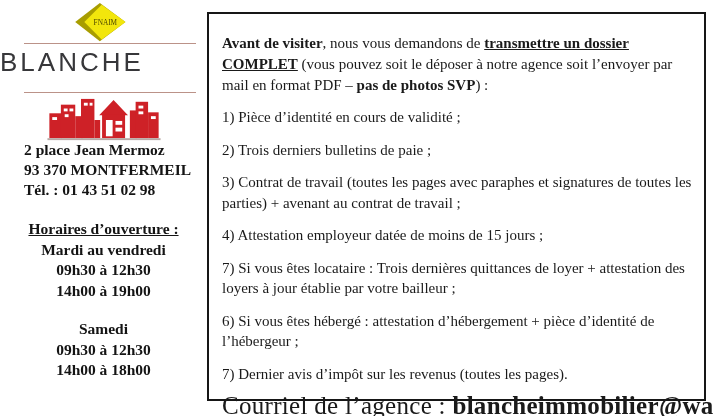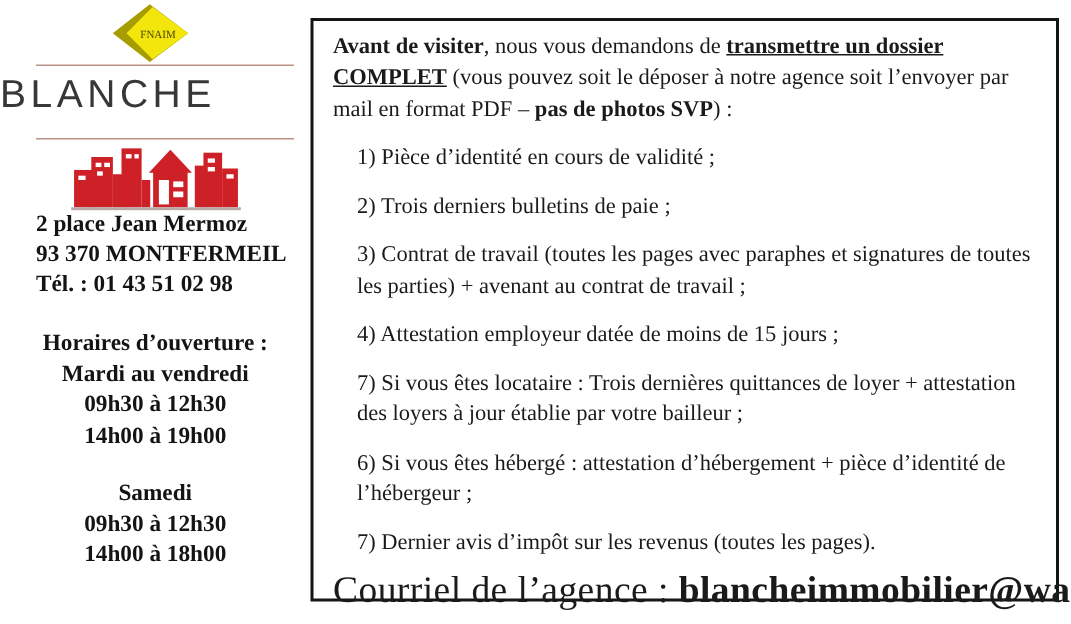--- a/index.html
+++ b/index.html
@@ -51,36 +51,36 @@
     position: absolute; top: 140px; left: 24px;
     font-weight: bold; font-size: 15.5px; line-height: 20px;
     color: #141414;
   }
   .hours {
     position: absolute; top: 219px; left: 0; width: 100%;
     text-align: center;
     font-weight: bold; font-size: 15.5px; line-height: 20.5px;
     color: #141414;
   }
-  .hours-title { }
+  .hours-title { text-decoration: underline; }
   .hours-gap { height: 18px; }
 
   
   .notice-box {
     position: absolute; left: 207px; top: 12px;
     width: 499px; height: 389px;
     border: 2px solid #161616;
     background: #ffffff;
-    padding: 7px 12px 0 13px;
+    padding: 19px 12px 0 13px;
     font-size: 15px; line-height: 20.5px;
   }
   .intro { margin-bottom: 11px; line-height: 21px; }
   .b { font-weight: bold; }
   .bu { font-weight: bold; text-decoration: underline; }
-  .req-item { margin-bottom: 12px; margin-left: 16px; }
+  .req-item { margin-bottom: 12px; }
   .email-line {
     margin-top: 2px;
     font-size: 25px; letter-spacing: 0.3px;
     white-space: nowrap;
   }
   .email-addr { font-weight: bold; }
 </style>
 </head>
 <body>
 

